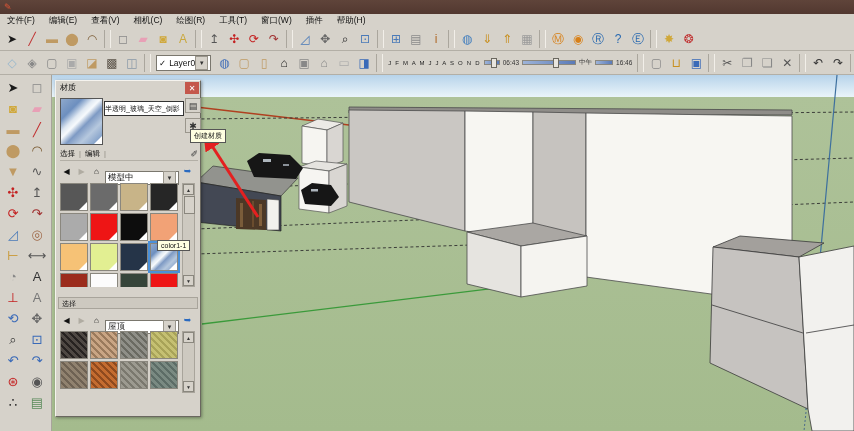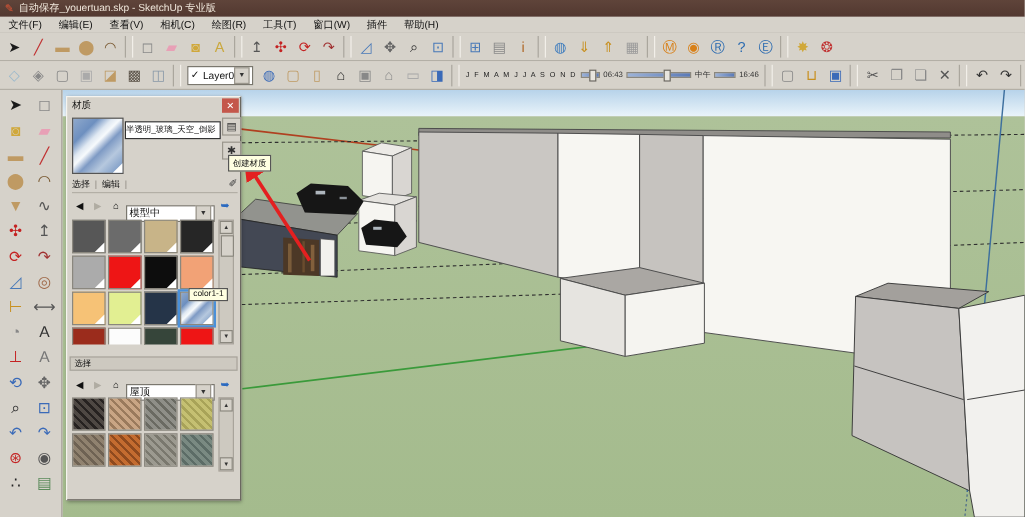--- a/index.html
+++ b/index.html
@@ -178,21 +178,20 @@
   <defs>
     <marker id="ah" markerWidth="7" markerHeight="7" refX="5" refY="3" orient="auto">
       <polygon points="0,0 6,3 0,6" fill="#e42020"></polygon>
     </marker>
   </defs>
   <line x1="258" y1="217" x2="205" y2="135" stroke="#e42020" stroke-width="3" marker-end="url(#ah)"></line>
 </svg>
 
 <div id="titlebar" class="abs">
   <span class="appicon">✎</span>
-  <span>自动保存_youertuan.skp - SketchUp 专业版</span>
 </div>
 
 <div id="menubar" class="abs">
 
 <span class="menu-item">文件(F)</span>
     <span class="menu-item">编辑(E)</span>
     <span class="menu-item">查看(V)</span>
     <span class="menu-item">相机(C)</span>
     <span class="menu-item">绘图(R)</span>
     <span class="menu-item">工具(T)</span>

